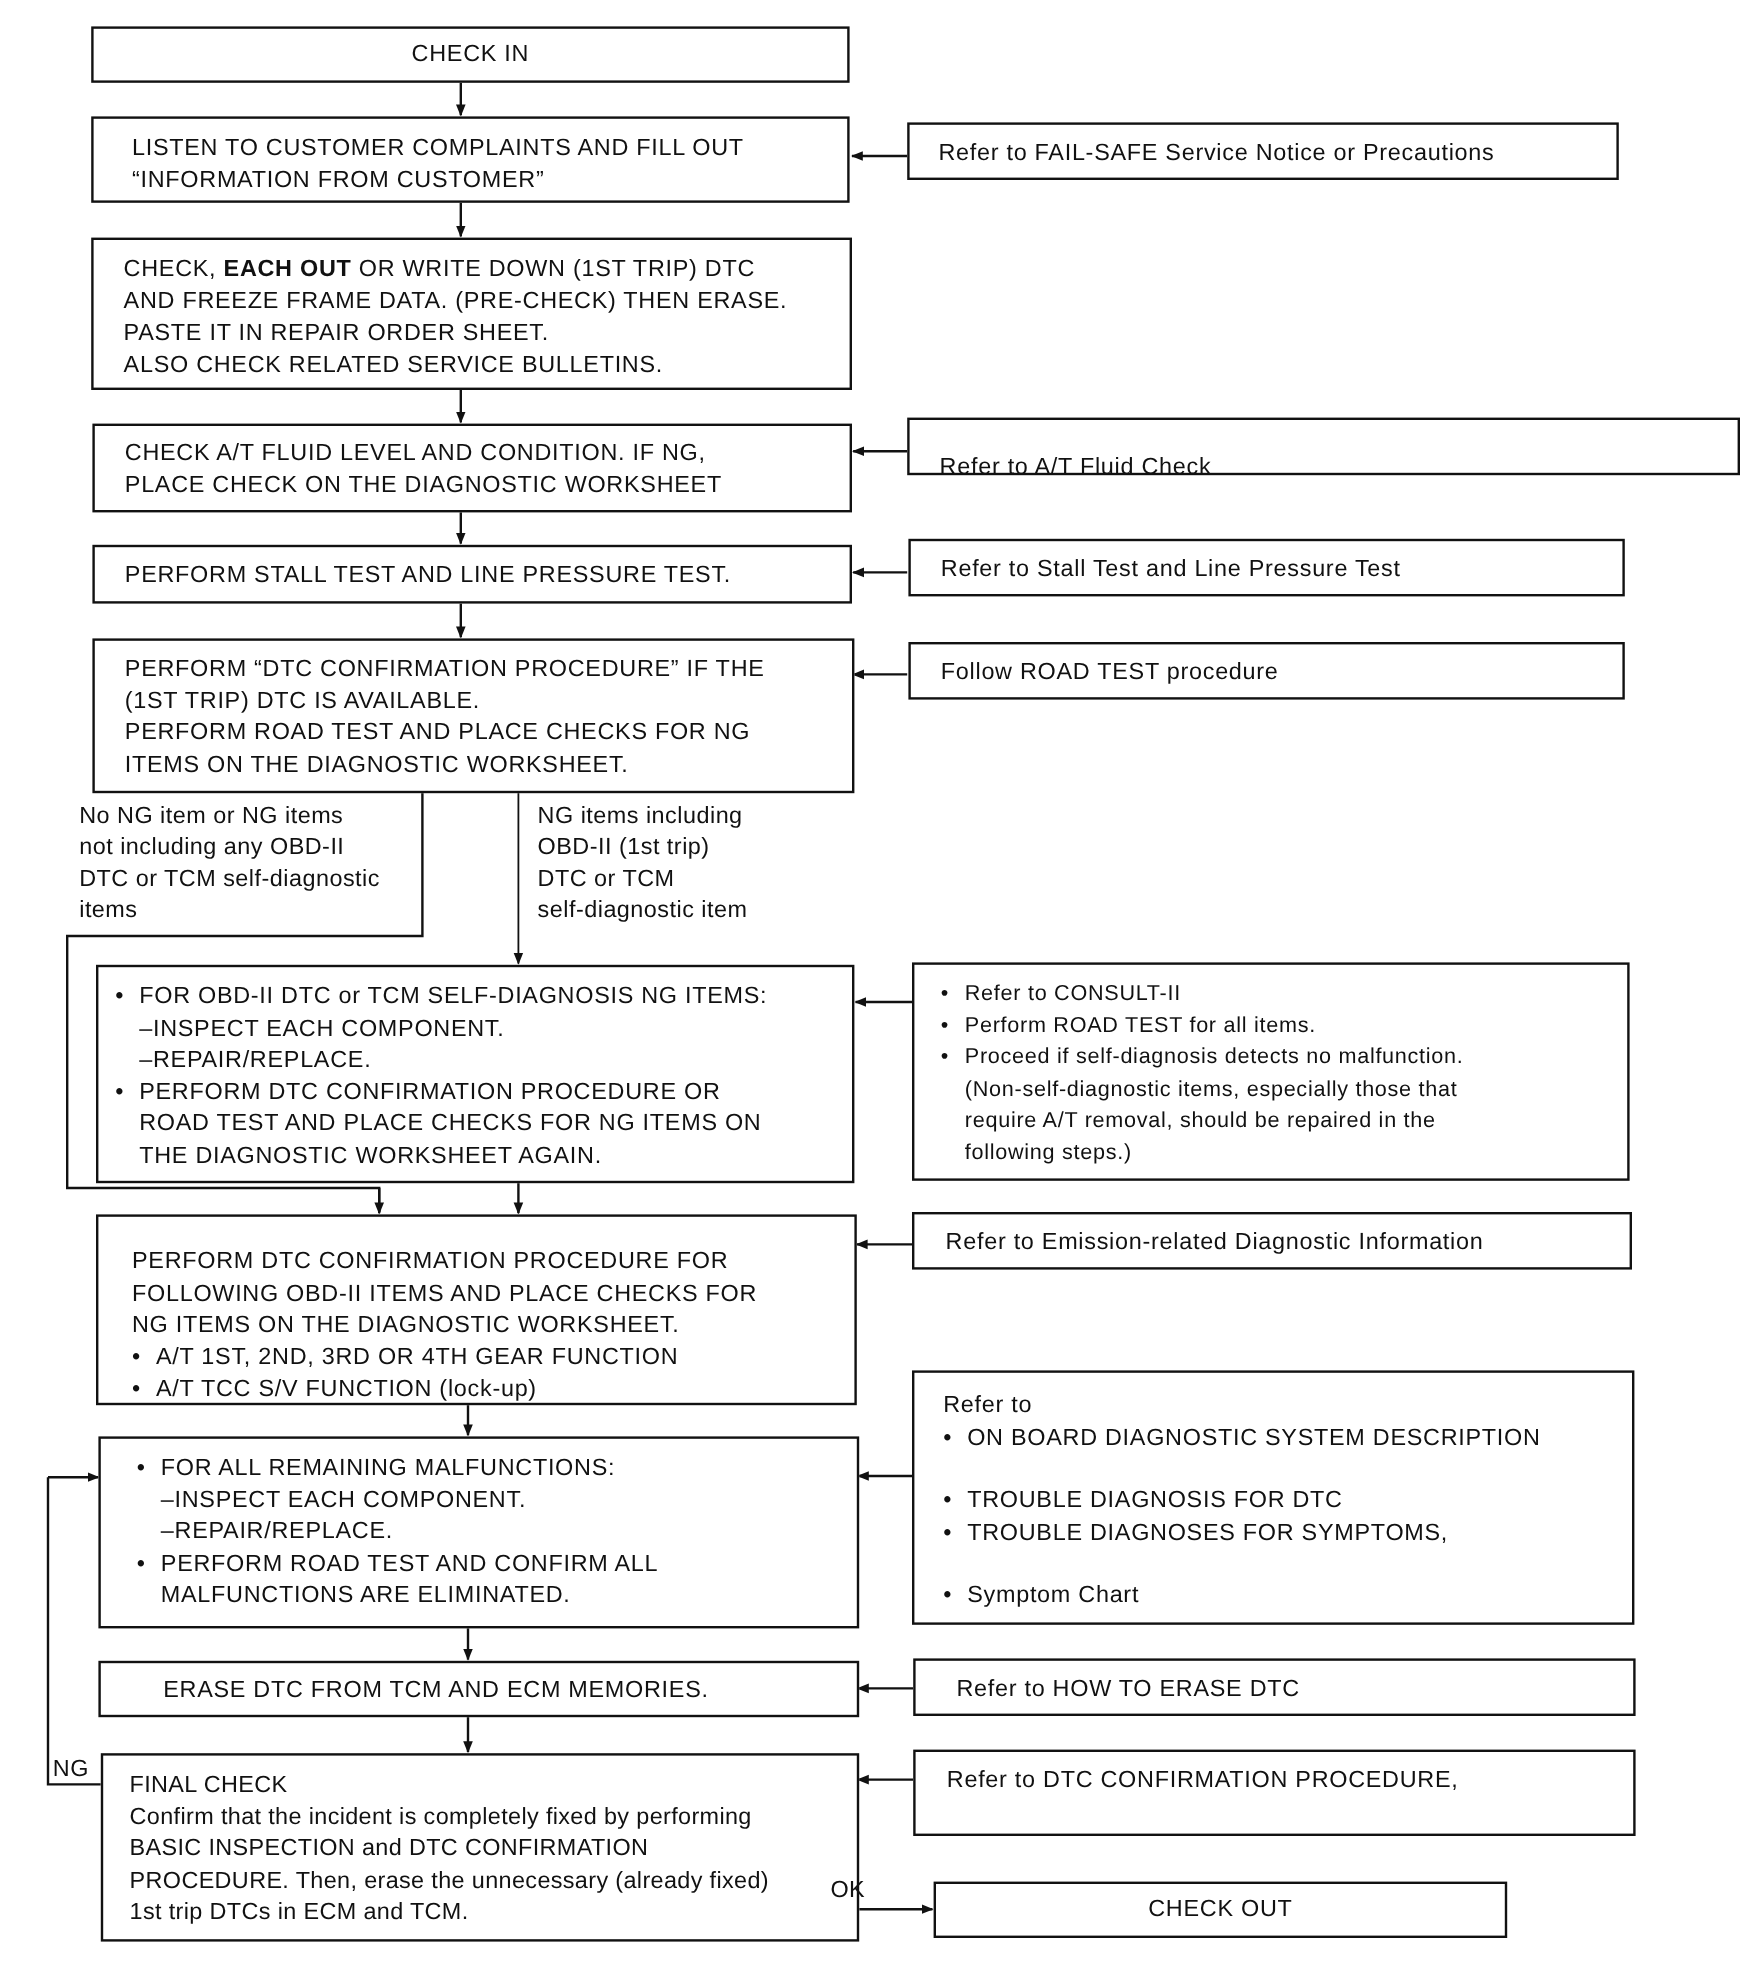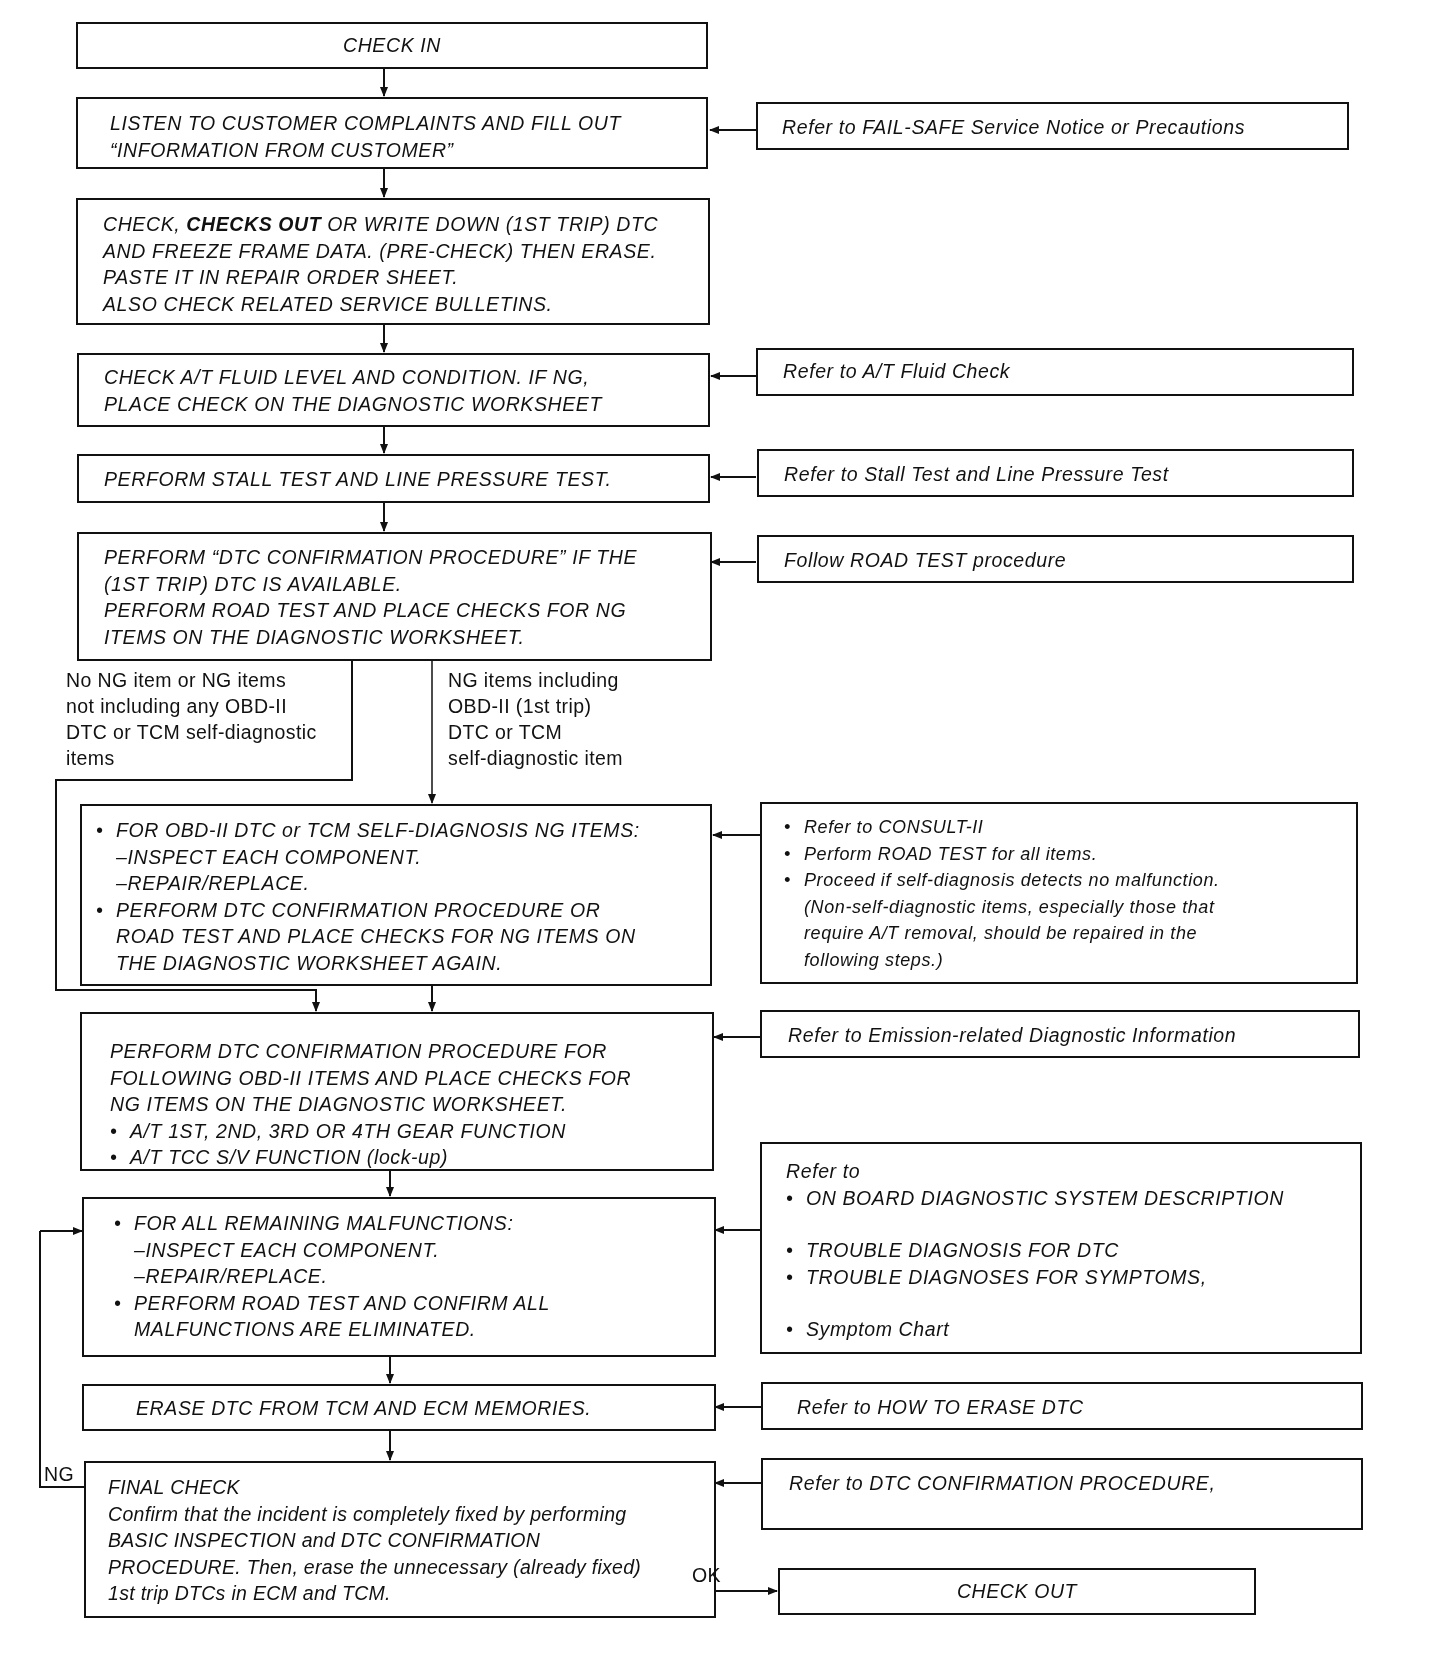--- a/index.html
+++ b/index.html
@@ -1,19 +1,19 @@
 <!DOCTYPE html>
 <html><head>
 <meta charset="utf-8">
 <style>
   html, body { margin:0; padding:0; background:#ffffff; }
   body { width:1456px; height:1654px; position:relative; overflow:hidden;
          font-family:"Liberation Sans", sans-serif; color:#111111; }
   .box { position:absolute; border:2px solid #111; box-sizing:border-box; background:#fff; }
-  .txt { font-size:19.5px; line-height:26.5px; letter-spacing:0.6px;font-style:italic; }
+  .txt { font-size:19.5px; line-height:26.5px; letter-spacing:0.6px; }
   .center { display:flex; align-items:center; justify-content:center; }
   .line { display:block; white-space:nowrap; }
   .indent { padding-left:20px; }
   .bullet::before { content:"\2022"; display:inline-block; width:20px; }
   .lbl { position:absolute; font-size:19.5px; line-height:26px; letter-spacing:0.4px; white-space:nowrap; }
   svg.conn { position:absolute; left:0; top:0; width:1456px; height:1654px; pointer-events:none; }
   b { font-weight:bold; }
 </style>
 </head>
 <body>
@@ -64,31 +64,31 @@
 
 <div class="box txt" style="left:76px;top:97px;width:632px;height:72px;padding:11px 0 0 32px;">
   <span class="line">LISTEN TO CUSTOMER COMPLAINTS AND FILL OUT</span>
   <span class="line">“INFORMATION FROM CUSTOMER”</span>
 </div>
 <div class="box txt" style="left:756px;top:102px;width:593px;height:48px;padding:10px 0 0 24px;">
   <span>Refer to FAIL-SAFE Service Notice or Precautions</span>
 </div>
 
 <div class="box txt" style="left:76px;top:198px;width:634px;height:127px;padding:11px 0 0 25px;">
-  <span class="line"><span>CHECK, </span><b>CHECKS OUT</b><span> OR WRITE DOWN (1ST TRIP) DTC</span></span>
+  <span class="line"><span>CHECK, </span><b>EACH OUT</b><span> OR WRITE DOWN (1ST TRIP) DTC</span></span>
   <span class="line">AND FREEZE FRAME DATA. (PRE-CHECK) THEN ERASE.</span>
   <span class="line">PASTE IT IN REPAIR ORDER SHEET.</span>
   <span class="line">ALSO CHECK RELATED SERVICE BULLETINS.</span>
 </div>
 
 <div class="box txt" style="left:77px;top:353px;width:633px;height:74px;padding:9px 0 0 25px;">
   <span class="line">CHECK A/T FLUID LEVEL AND CONDITION. IF NG,</span>
   <span class="line">PLACE CHECK ON THE DIAGNOSTIC WORKSHEET</span>
 </div>
-<div class="box txt" style="left:756px;top:348px;width:598px;height:48px;padding:8px 0 0 25px;">
+<div class="box txt" style="left:756px;top:348px;width:694px;height:48px;padding:26px 0 0 25px;">
   <span>Refer to A/T Fluid Check</span>
 </div>
 
 <div class="box txt" style="left:77px;top:454px;width:633px;height:49px;padding:10px 0 0 25px;">
   <span>PERFORM STALL TEST AND LINE PRESSURE TEST.</span>
 </div>
 <div class="box txt" style="left:757px;top:449px;width:597px;height:48px;padding:10px 0 0 25px;">
   <span>Refer to Stall Test and Line Pressure Test</span>
 </div>
 

